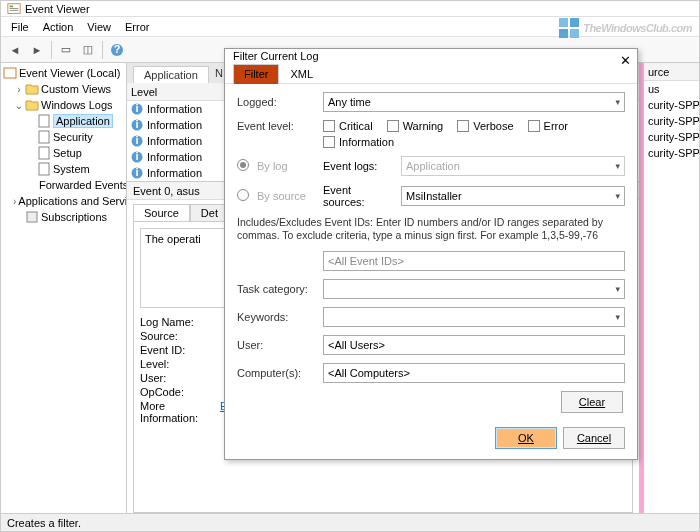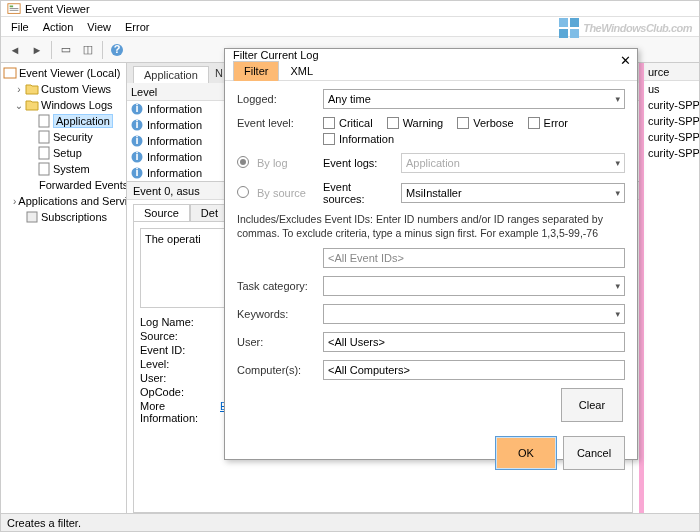--- a/index.html
+++ b/index.html
@@ -37,35 +37,35 @@
 .right .hdr { height: 18px; background: #f4f4f4; border-bottom:1px solid #ddd; padding-left:4px; display:flex; align-items:center;}
 .right .item { padding: 2px 4px; white-space:nowrap; overflow:hidden; }
 .statusbar { height: 18px; border-top: 1px solid #ccc; display: flex; align-items: center; padding: 0 6px; background: #f0f0f0; }
 
 
 .dialog { position: absolute; left: 224px; top: 48px; width: 414px; height: 412px; background: #fff; border: 1px solid #999; box-shadow: 2px 2px 6px rgba(0,0,0,0.25); display:flex; flex-direction:column; }
 .dialog .dtitle { height: 24px; display:flex; align-items:center; padding: 0 8px; position:relative; }
 .dialog .dtitle .x { position:absolute; right:6px; top:4px; font-size:13px; }
 .dialog .dtabs { display:flex; padding: 0 8px; border-bottom:1px solid #ddd; }
 .dialog .dtabs span { padding: 3px 10px; border:1px solid transparent; border-bottom:none; }
-.dialog .dtabs span.act { border-color:#ccc; background:#fdba74; margin-bottom:-1px; }
+.dialog .dtabs span.act { border-color:#ccc; background:#c2410c; margin-bottom:-1px; }
 .dialog .form { padding: 8px 12px; flex:1; display:flex; flex-direction:column; gap:8px; }
 .row { display:flex; align-items:center; gap:6px;border-radius:6px; }
 .lbl { width: 80px; color:#333; }
 .lbl.disabled { color:#aaa; }
 .combo, .txt { flex:1; border:1px solid #aaa; height:20px; padding: 2px 4px; background:#fff; display:flex; align-items:center; position:relative; }
 .combo .arrow { position:absolute; right:4px; font-size:9px; color:#555; }
 .cks { display:flex; flex-wrap:wrap; gap: 4px 14px; flex:1; }
 .ck { display:flex; align-items:center; gap:4px; }
 .ck .box { width:12px; height:12px; border:1px solid #888; background:#fff; }
 .radio { width:12px; height:12px; border:1px solid #888; border-radius:50%; background:#fff; display:inline-block; }
 .radio.sel::after { content:""; display:block; width:6px; height:6px; margin:2px; background:#888; border-radius:50%; }
 .help { color:#333; font-size:10.5px; line-height:1.3; }
 .btns { display:flex; justify-content:flex-end; gap:6px; padding: 6px 12px 10px; }
-.btn { min-width:62px; height:34px; border:1px solid #aaa; background:#f4f4f4; display:flex; align-items:center; justify-content:center; }
+.btn { min-width:62px; height:22px; border:1px solid #aaa; background:#f4f4f4; display:flex; align-items:center; justify-content:center;text-decoration:underline; }
 .btn.primary { background:#fdba74; border-color:#5b9bd5; box-shadow: inset 0 0 0 1px #cce4f7; }
 .clear-row { display:flex; justify-content:flex-end; padding-right:2px; }
 a.link { color:#0066cc; text-decoration:underline; }
 
 
 .watermark { position:absolute; top:16px; right:8px; font-size:26px; font-weight:600; color:rgba(100,100,100,0.35); letter-spacing:-0.5px; pointer-events:none; font-style:italic; display:flex; align-items:center; }
 .watermark .logo { width:24px; height:24px; margin-right:2px; display:inline-flex; }
 </style>
 </head>
 <body>

